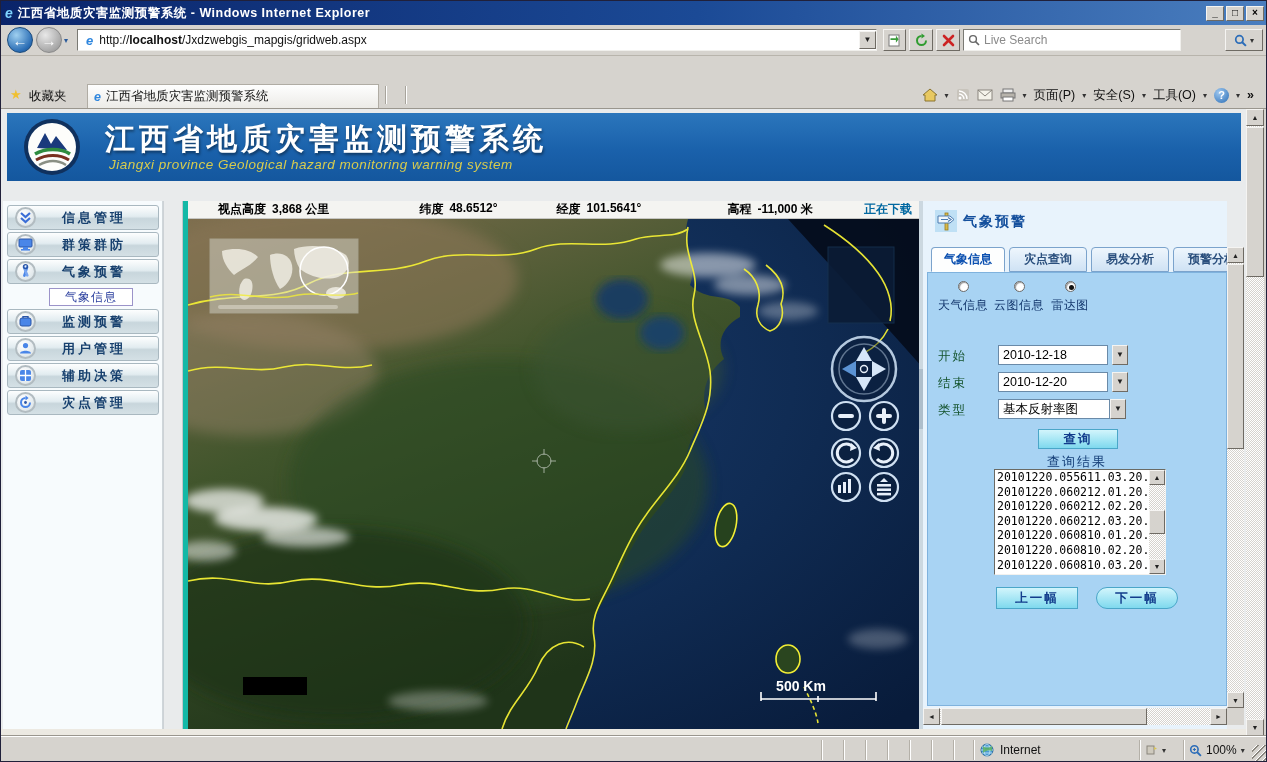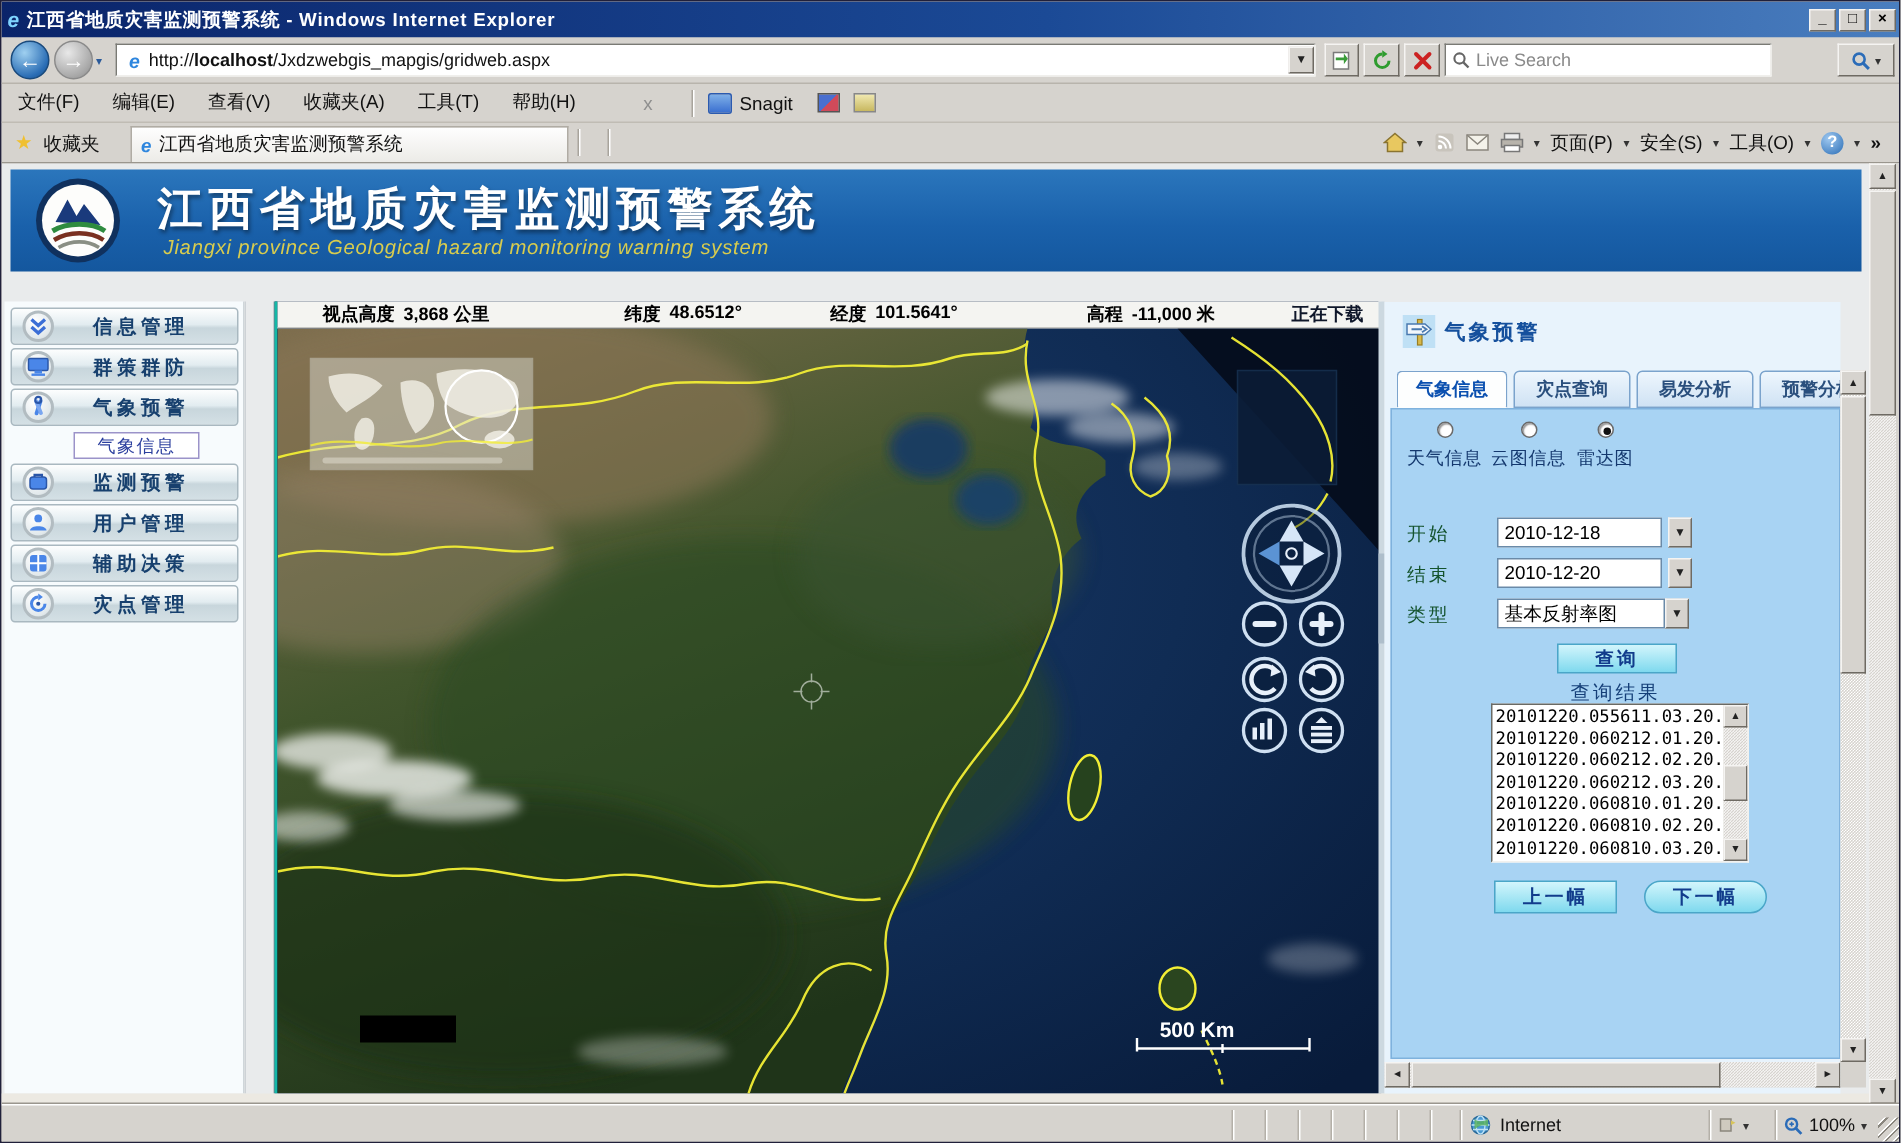--- a/index.html
+++ b/index.html
@@ -53,25 +53,25 @@
     background:linear-gradient(180deg,#fdfefe 0%,#e2ecf0 45%,#c8d6dc 55%,#d4e0e5 100%);
     display:flex;align-items:center;justify-content:center;}
   .sbtn .lbl{font-size:13px;font-weight:bold;color:#17406e;letter-spacing:3px;padding-left:22px;}
   .sico{position:absolute;left:7px;top:1px;width:21px;height:21px;border-radius:50%;
     background:radial-gradient(circle at 35% 30%,#ffffff,#e2e9ec 70%,#c9d2d6);border:2px solid #b2bcc1;}
   #subitem{position:absolute;left:46px;width:84px;height:18px;background:#fff;border:1px solid #9b93c9;
     font-size:12px;color:#2b3f9e;display:flex;align-items:center;justify-content:center;letter-spacing:1px;}
   #divider{position:absolute;left:162px;top:0;width:20px;height:528px;background:#e9ebec;
     border-left:1px solid #cdd2d6;border-right:1px solid #c2c8cc;}
 
-  #mapwrap{position:absolute;left:182px;top:0;width:736px;height:528px;background:#0a1e42;border-left:2px solid #14b8a6;}
+  #mapwrap{position:absolute;left:182px;top:0;width:736px;height:528px;background:#0a1e42;border-left:5px solid #14b8a6;}
   #mapstatus{position:absolute;left:0;top:0;width:736px;height:18px;background:#f4f4f1;border-bottom:1px solid #c6c6c2;
     display:flex;align-items:center;font-size:12px;font-weight:bold;color:#000;white-space:nowrap;}
   #mapstatus .grp{display:flex;gap:6px;}
-  #mapstatus .dl{position:absolute;right:12px;color:#0f172a;}
+  #mapstatus .dl{position:absolute;right:12px;color:#0369a1;}
   #splitter{position:absolute;left:918px;top:0;width:4px;height:528px;background:#ccd8e0;}
   #splitter .hnd{position:absolute;left:0;top:168px;width:4px;height:60px;background:#aebecb;}
 
   #panel{position:absolute;left:922px;top:0;width:304px;height:528px;background:#e8f3fc;overflow:hidden;font-size:12px;}
   #ptitle{position:absolute;left:40px;top:12px;font-size:14px;font-weight:bold;color:#15509d;letter-spacing:2px;}
   .tab{position:absolute;top:46px;height:25px;display:flex;align-items:center;justify-content:center;
     font-size:12px;font-weight:bold;border:1px solid #7ba3cc;border-radius:4px 4px 0 0;}
   .tab.on{background:#fdfefe;color:#0b50b0;border-bottom:1px solid #fdfefe;}
   .tab.off{background:linear-gradient(#eef6fd,#cfe2f4);color:#2a4f7d;}
   #card{position:absolute;left:4px;top:71px;width:300px;height:434px;background:#a8d3f3;border:1px solid #7fb2dd;}
@@ -156,34 +156,20 @@
     </div>
     <div class="toolbtn" style="left:1224px;width:38px;gap:3px;">
       <svg width="13" height="13" viewBox="0 0 12 12">
           <circle cx="5" cy="5" r="3.4" fill="none" stroke="#2b6cb8" stroke-width="1.6"></circle>
           <path d="M7.6 7.6 L11 11" stroke="#2b6cb8" stroke-width="1.8"></path>
         </svg>
       <span class="caret">▾</span>
     </div>
   </div>
 
-  <div id="menubar">
-    <span class="mi">文件(F)</span>
-    <span class="mi">编辑(E)</span>
-    <span class="mi">查看(V)</span>
-    <span class="mi">收藏夹(A)</span>
-    <span class="mi">工具(T)</span>
-    <span class="mi">帮助(H)</span>
-    <span style="color:#8f8f8f;padding:0 26px 0 34px;">x</span>
-    <span style="width:1px;height:18px;background:#a8a49c;box-shadow:1px 0 0 #fff;margin-right:10px;"></span>
-    <span style="width:16px;height:14px;background:linear-gradient(#7fb0e8,#3a6fd0);border:1px solid #2a5ab0;border-radius:2px;margin-right:5px;"></span>
-    <span>Snagit</span>
-    <span style="width:15px;height:13px;background:linear-gradient(135deg,#4a6fd0 50%,#d04a5a 50%);border:1px solid #555;margin-left:16px;"></span>
-    <span style="width:15px;height:13px;background:linear-gradient(#f0e8b0,#c8b860);border:1px solid #888;margin-left:9px;"></span>
-  </div>
 
   <div id="favbar">
     <span class="abs" style="left:9px;top:5px;color:#f0c030;font-size:13px;">★</span>
     <span class="abs" style="left:28px;top:6px;">收藏夹</span>
     <div id="favtab">
       <span style="color:#2e86de;font-weight:bold;font-style:italic;">e</span>
       <span style="white-space:nowrap;overflow:hidden;">江西省地质灾害监测预警系统</span>
     </div>
     <div class="vline" style="left:384px;"></div>
     <div class="vline" style="left:404px;"></div>

